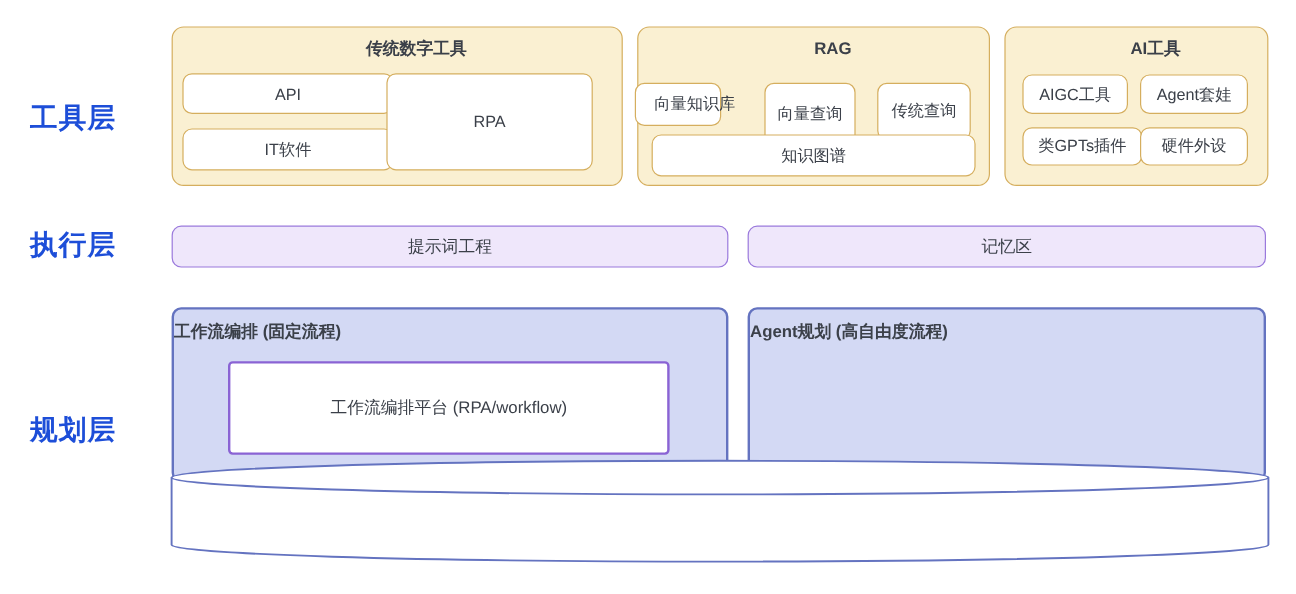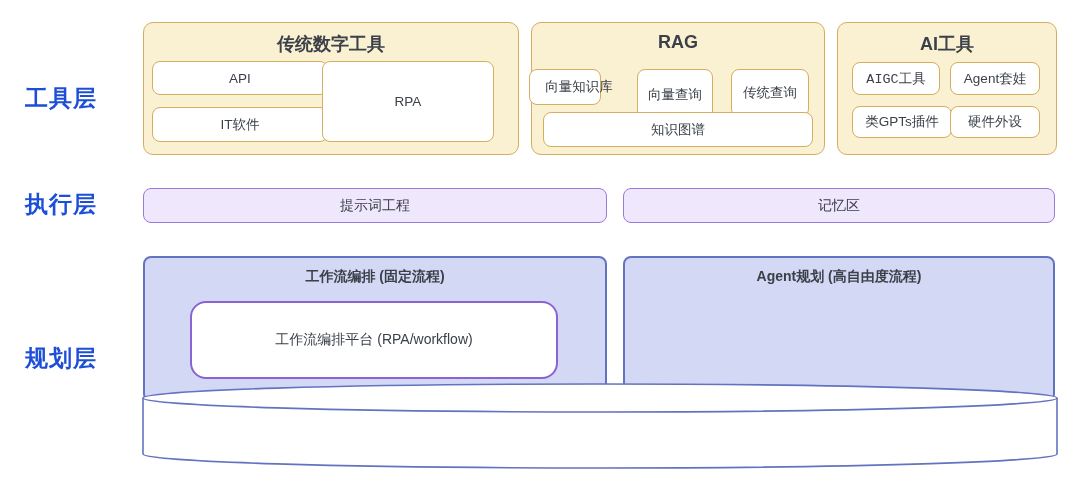--- a/index.html
+++ b/index.html
@@ -25,40 +25,40 @@
 
   .tool-group{
     position:absolute;top:22px;height:133px;box-sizing:border-box;
     background:var(--tool-fill);border:1.6px solid var(--tool-border);
     border-radius:10px;
   }
   #grp-trad{left:143px;width:376px;}
   #grp-rag{left:531px;width:294px;}
   #grp-ai{left:837px;width:220px;}
   .group-title{
-    position:absolute;top:9px;left:0;width:100%;text-align:center;
-    font-size:18px;font-weight:600;
+    position:absolute;top:9px;left:16px;width:100%;text-align:center;
+    font-size:14px;font-weight:600;
   }
   .node{
     position:absolute;box-sizing:border-box;background:#ffffff;
     border:1.6px solid var(--tool-border);border-radius:8px;
     display:flex;align-items:center;justify-content:center;
     font-size:13.5px;white-space:nowrap;
   }
   
   #node-api{left:152px;top:61px;width:176px;height:34px;}
   #node-it{left:152px;top:107px;width:176px;height:35px;}
   #node-rpa{left:322px;top:61px;width:172px;height:81px;}
   
   #node-vkb{left:529px;top:69px;width:72px;height:36px;padding-left:28px;}
   #node-vq{left:637px;top:69px;width:76px;height:52px;}
   #node-tq{left:731px;top:69px;width:78px;height:48px;}
   #node-kg{left:543px;top:112px;width:270px;height:35px;}
   
-  #node-aigc{left:852px;top:62px;width:88px;height:33px;font-family:Liberation Mono, monospace;}
+  #node-aigc{left:852px;top:62px;width:88px;height:33px;}
   #node-agentn{left:950px;top:62px;width:90px;height:33px;}
   #node-gpts{left:852px;top:106px;width:100px;height:32px;}
   #node-hw{left:950px;top:106px;width:90px;height:32px;}
 
   .exec-box{
     position:absolute;top:188px;height:35px;box-sizing:border-box;
     background:var(--exec-fill);border:1.8px solid var(--exec-border);
     border-radius:8px;display:flex;align-items:center;justify-content:center;
     font-size:14px;
   }
@@ -66,26 +66,26 @@
   #exec-memory{left:623px;width:432px;}
 
   .plan-box{
     position:absolute;top:256px;height:146px;box-sizing:border-box;
     background:var(--plan-fill);border:2px solid var(--plan-border);
     border-radius:8px;
   }
   #plan-wf{left:143px;width:464px;}
   #plan-agent{left:623px;width:432px;}
   .plan-title{
-    position:absolute;top:10px;left:0;width:100%;text-align:center;
+    position:absolute;top:10px;left:0;width:100%;
     font-size:14px;font-weight:600;
   }
   .plan-inner{
     position:absolute;box-sizing:border-box;background:#ffffff;
-    border:2px solid var(--inner-plan-border);border-radius:16px;
+    border:2px solid var(--inner-plan-border);border-radius:4px;
     display:flex;align-items:center;justify-content:center;font-size:14px;
   }
   #plan-inner-wf{left:45px;top:43px;width:368px;height:78px;}
   #plan-inner-agent{left:41px;top:43px;width:368px;height:78px;}
 
   #llm-cylinder{position:absolute;left:140px;top:381px;width:920px;height:100px;}
   #llm-label{
     position:absolute;left:140px;top:428px;width:920px;text-align:center;
     font-size:14px;
   }

